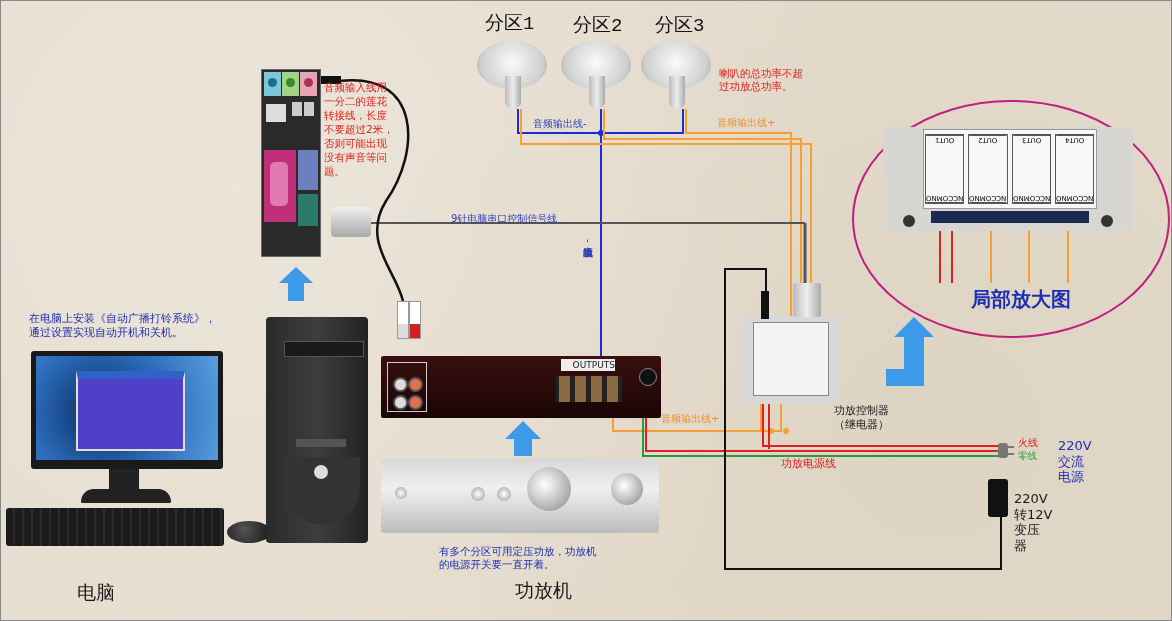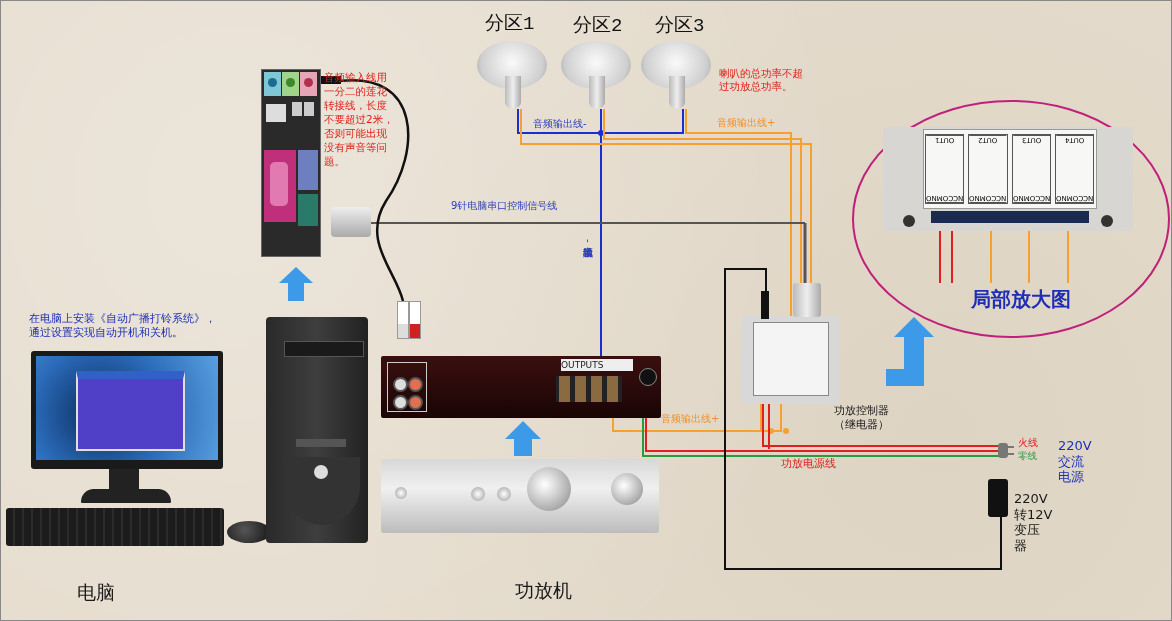--- a/index.html
+++ b/index.html
@@ -104,29 +104,29 @@
     <div style="position:absolute;left:30px;top:32px;width:10px;height:14px;background:#ccc;"></div>
     <div style="position:absolute;left:42px;top:32px;width:10px;height:14px;background:#ccc;"></div>
     <div style="position:absolute;left:2px;top:80px;width:32px;height:72px;background:#c0307a;"></div>
     <div style="position:absolute;left:8px;top:92px;width:18px;height:44px;border-radius:5px;background:#e07ab0;"></div>
     <div style="position:absolute;left:36px;top:80px;width:20px;height:40px;background:#6e7fc0;"></div>
     <div style="position:absolute;left:36px;top:124px;width:20px;height:32px;background:#2a7a6a;"></div>
   </div>
   <div class="abs" style="left:330px;top:206px;width:40px;height:30px;background:linear-gradient(#eee,#aaa);border-radius:4px;"></div>
   <div class="abs" style="left:320px;top:75px;width:20px;height:8px;background:#111;"></div>
 
-  <div class="txt note-red" style="left:323px;top:70px;line-height:1.33;">音频输入线用
+  <div class="txt note-red" style="left:323px;top:80px;line-height:1.33;">音频输入线用
 一分二的莲花
 转接线，长度
 不要超过2米，
 否则可能出现
 没有声音等问
 题。</div>
 
-  <div class="txt wire-label-blue" style="left:450px;top:199px;">9针电脑串口控制信号线</div>
+  <div class="txt wire-label-blue" style="left:450px;top:212px;">9针电脑串口控制信号线</div>
   <div class="txt wire-label-blue" style="left:580px;top:238px;writing-mode:vertical-rl;">音频输出线-</div>
 
   <div class="abs" style="left:396px;top:300px;width:10px;height:36px;background:linear-gradient(#fff 0 60%,#ddd 60%);border:1px solid #999;"></div>
   <div class="abs" style="left:408px;top:300px;width:10px;height:36px;background:linear-gradient(#fff 0 60%,#d02020 60%);border:1px solid #999;"></div>
 
   <svg width="1172" height="621">
     <polygon points="295,266 312,282 303,282 303,300 287,300 287,282 278,282" fill="#3c9ae8"></polygon>
     <polygon points="522,420 540,438 531,438 531,455 513,455 513,438 504,438" fill="#3c9ae8"></polygon>
     <path d="M885,385 L885,368 L903,368 L903,336 L893,336 L913,316 L933,336 L923,336 L923,385 Z" fill="#3c9ae8"></path>
   </svg>
@@ -152,33 +152,35 @@
 
   <div class="txt big-label" style="left:76px;top:580px;">电脑</div>
 
   <div class="abs" style="left:380px;top:355px;width:280px;height:62px;background:linear-gradient(#3a0f0f,#1a0505);border-radius:2px;">
     <div style="position:absolute;left:6px;top:6px;width:38px;height:48px;border:1px solid #ccc;">
       <div style="position:absolute;left:5px;top:14px;width:11px;height:11px;border-radius:50%;background:#ddd;border:2px solid #555;"></div>
       <div style="position:absolute;left:20px;top:14px;width:11px;height:11px;border-radius:50%;background:#e07050;border:2px solid #555;"></div>
       <div style="position:absolute;left:5px;top:32px;width:11px;height:11px;border-radius:50%;background:#ddd;border:2px solid #555;"></div>
       <div style="position:absolute;left:20px;top:32px;width:11px;height:11px;border-radius:50%;background:#e07050;border:2px solid #555;"></div>
     </div>
-    <div style="position:absolute;left:180px;top:3px;width:72px;height:12px;background:#eee;color:#222;font-size:9px;text-align:left;line-height:12px;">OUTPUTS</div>
+    <div style="position:absolute;left:180px;top:3px;width:54px;height:12px;background:#eee;color:#222;font-size:9px;text-align:right;line-height:12px;">OUTPUTS</div>
     <div style="position:absolute;left:175px;top:20px;width:66px;height:26px;background:repeating-linear-gradient(90deg,#222 0 3px,#8a6a40 3px 14px,#222 14px 16px);"></div>
     <div style="position:absolute;left:258px;top:12px;width:16px;height:16px;border-radius:50%;background:#111;border:1px solid #888;"></div>
   </div>
 
   <div class="abs" style="left:380px;top:458px;width:278px;height:74px;background:linear-gradient(#d8d8d8,#f0f0f0 40%,#bcbcbc);border-radius:3px;">
     <div style="position:absolute;left:146px;top:8px;width:44px;height:44px;border-radius:50%;background:radial-gradient(circle at 40% 40%,#fff,#aaa 70%,#777);"></div>
     <div style="position:absolute;left:230px;top:14px;width:32px;height:32px;border-radius:50%;background:radial-gradient(circle at 40% 40%,#fff,#aaa 70%,#777);"></div>
     <div style="position:absolute;left:90px;top:28px;width:14px;height:14px;border-radius:50%;background:radial-gradient(#fff,#999);"></div>
     <div style="position:absolute;left:116px;top:28px;width:14px;height:14px;border-radius:50%;background:radial-gradient(#fff,#999);"></div>
     <div style="position:absolute;left:14px;top:28px;width:12px;height:12px;border-radius:50%;background:radial-gradient(#fff,#999);"></div>
   </div>
 
+  <div class="txt note-blue" style="left:438px;top:544px;font-size:10.5px;">有多个分区可用定压功放，功放机
+的电源开关要一直开着。</div>
   <div class="txt big-label" style="left:478px;top:578px;margin-left:36px;">功放机</div>
 
   <div class="txt wire-label-orange" style="left:660px;top:412px;">音频输出线+</div>
 
   <div class="abs" style="left:740px;top:315px;width:98px;height:88px;background:#d8d8d8;border-radius:3px;">
     <div style="position:absolute;left:12px;top:6px;width:74px;height:72px;background:#f4f4f4;border:1px solid #888;"></div>
   </div>
   <div class="abs" style="left:760px;top:290px;width:8px;height:28px;background:#111;"></div>
   <div class="abs" style="left:792px;top:282px;width:28px;height:34px;background:linear-gradient(90deg,#bbb,#eee,#aaa);border-radius:3px;"></div>
 

